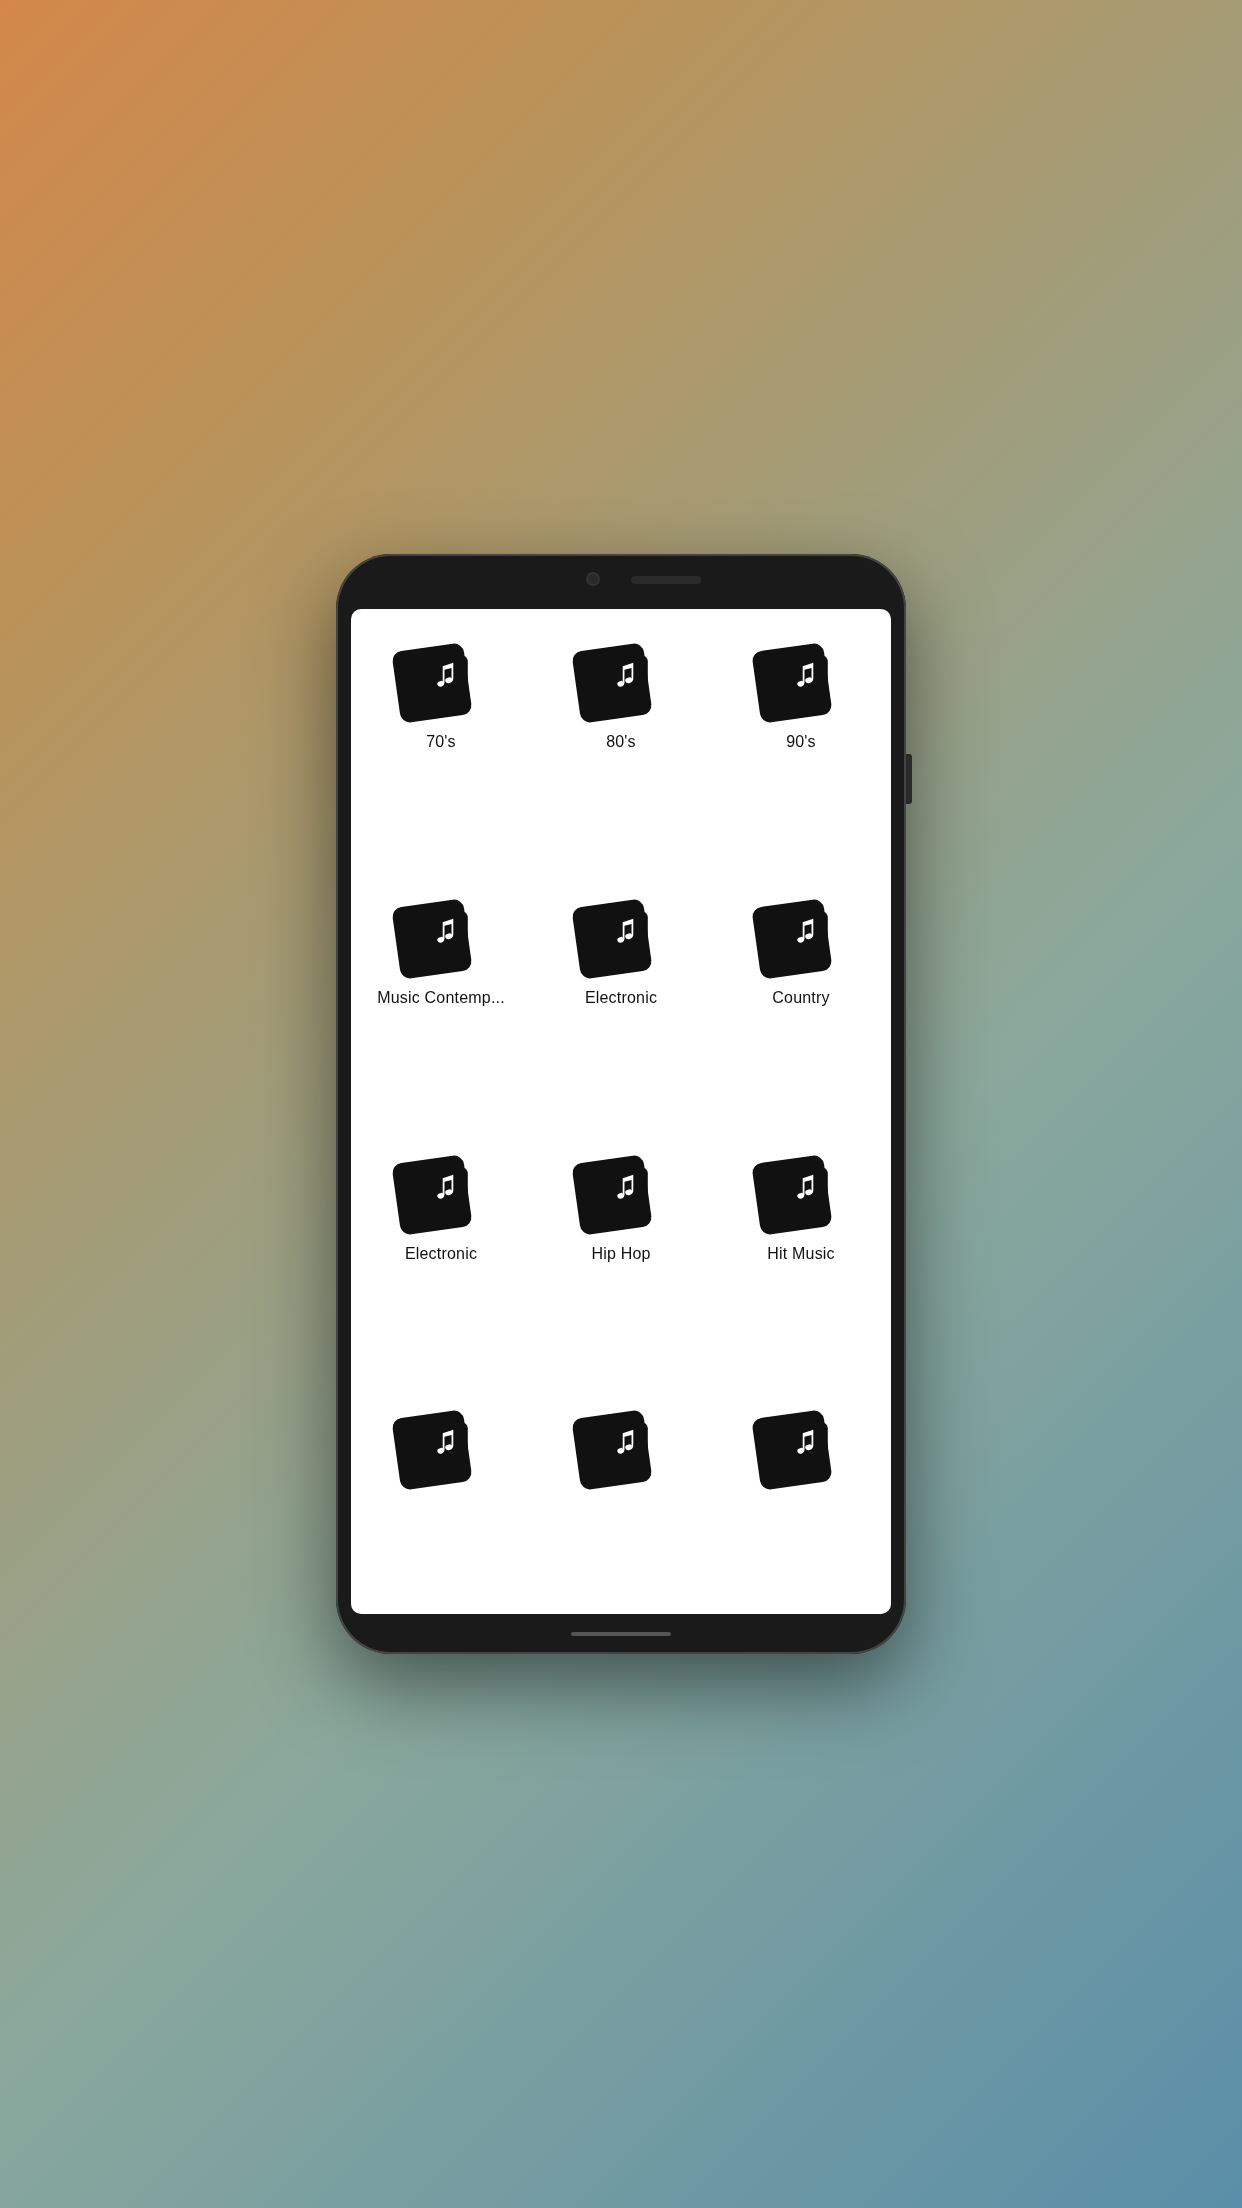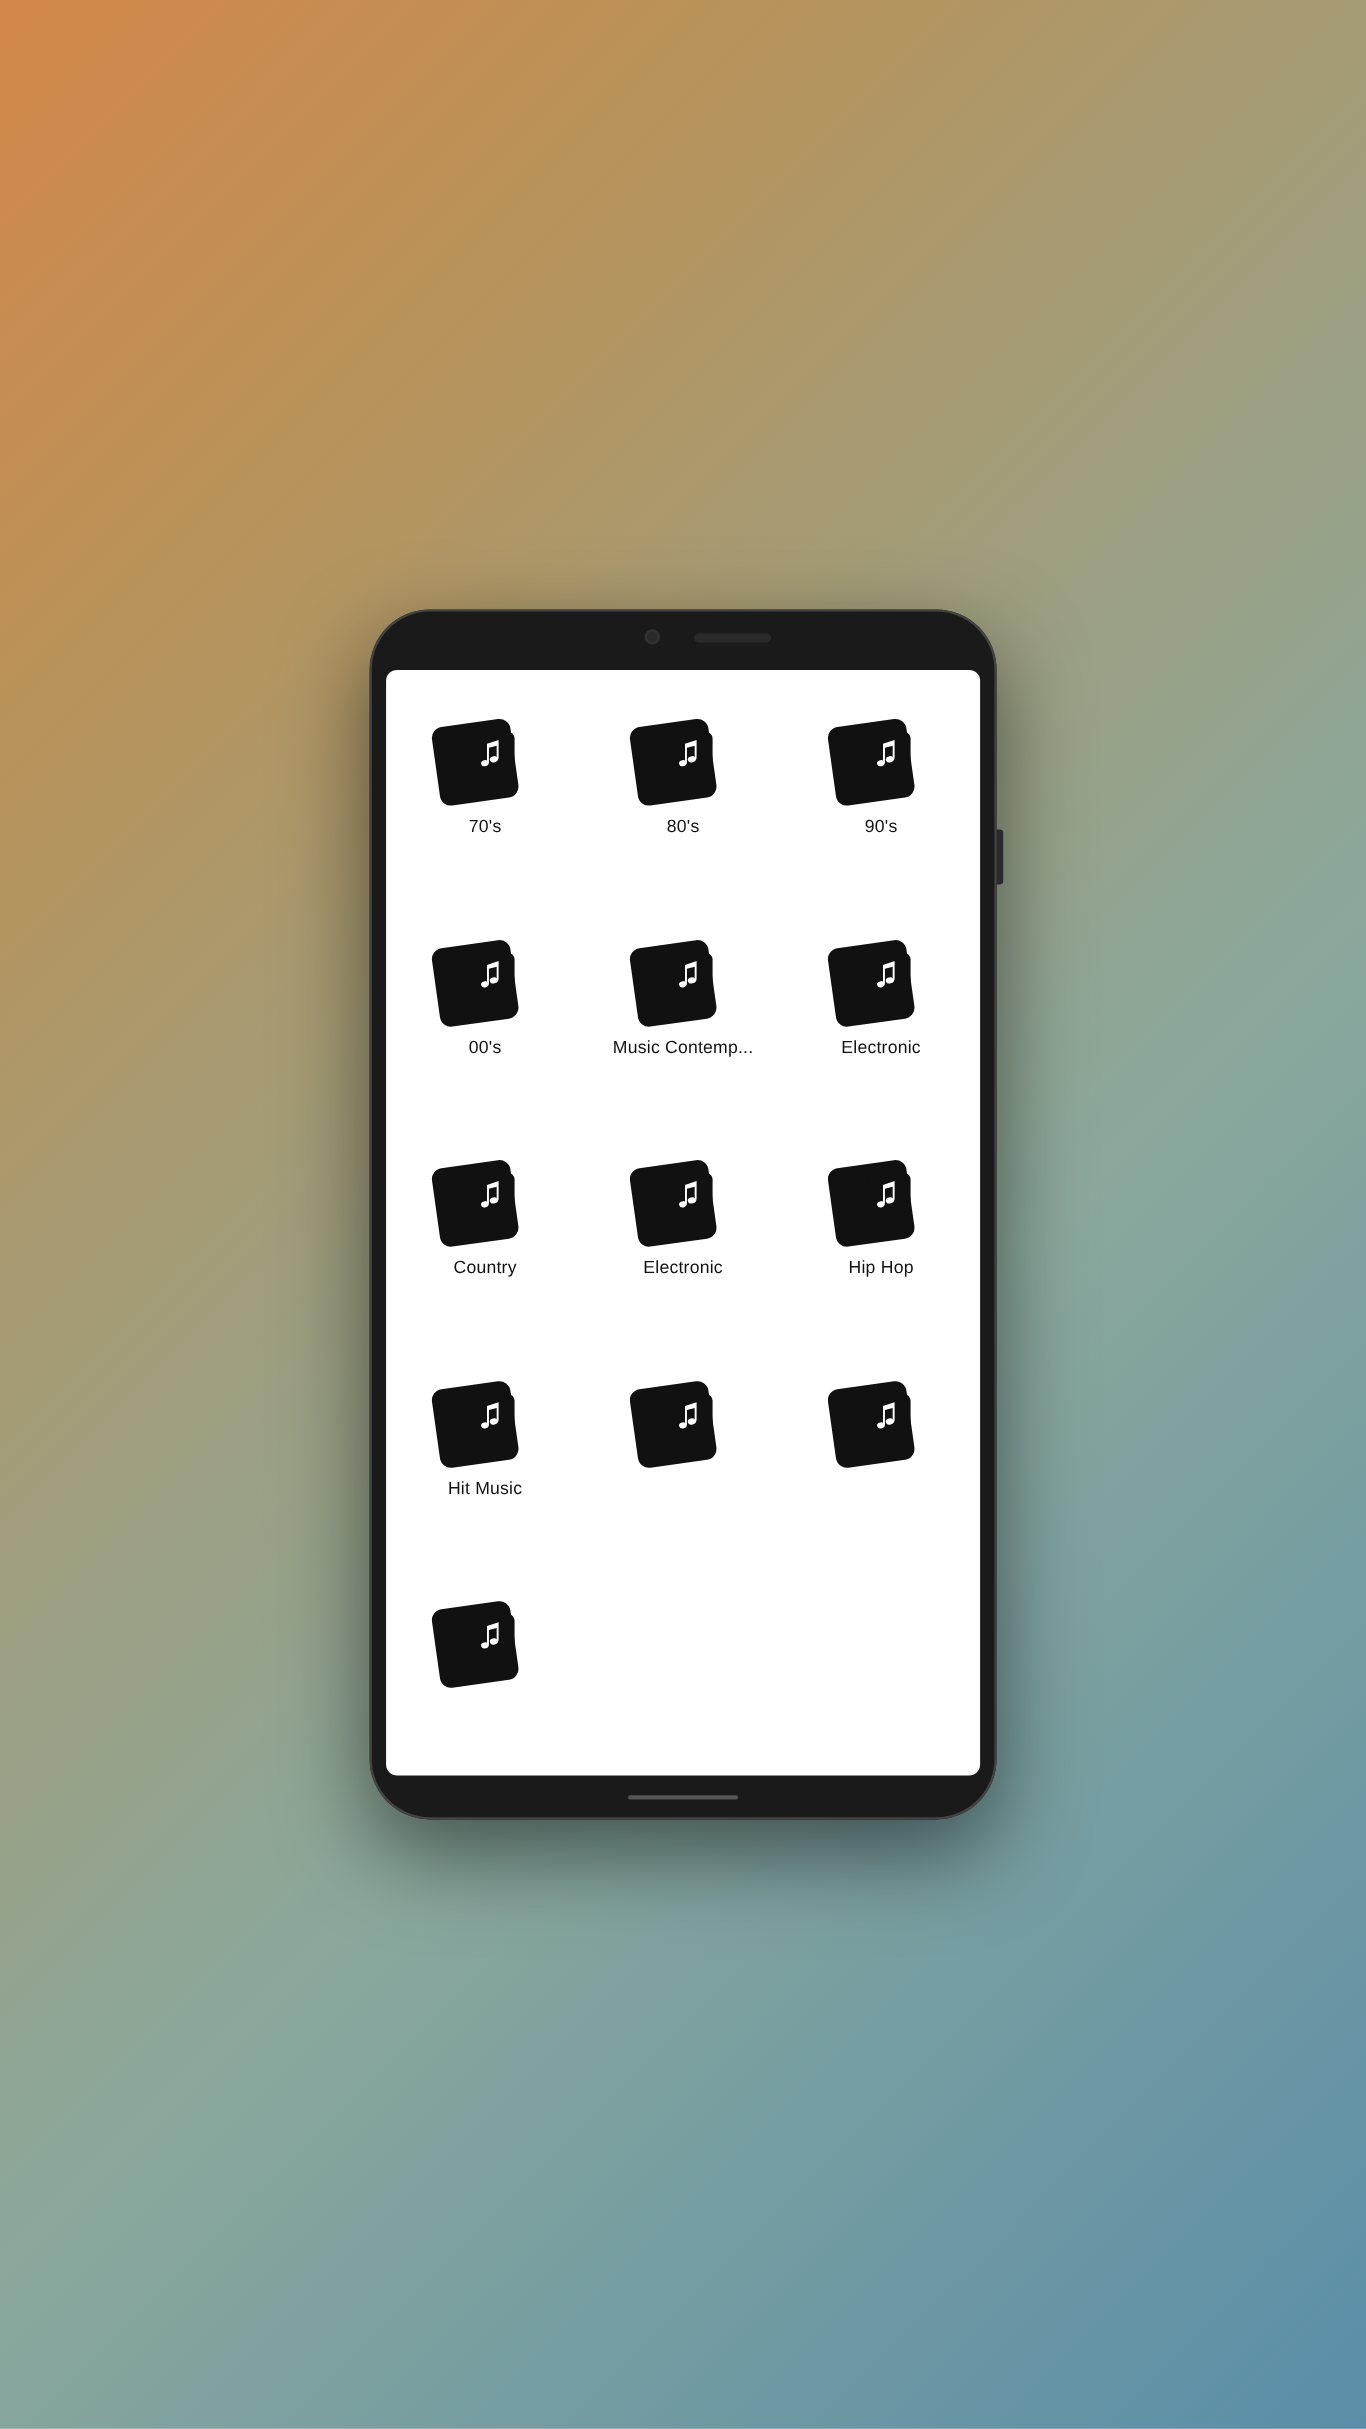--- a/index.html
+++ b/index.html
@@ -97,21 +97,21 @@
       width: 100px;
       height: 4px;
       background: #555;
       border-radius: 2px;
     }
 
     
     .genre-grid {
       display: grid;
       grid-template-columns: repeat(3, 1fr);
-      padding: 10px 0;
+      padding: 0 0;
       overflow-y: auto;
       height: 100%;
     }
 
     .genre-item {
       display: flex;
       flex-direction: column;
       align-items: center;
       justify-content: flex-start;
       padding: 20px 10px 15px;
@@ -254,34 +254,20 @@
         <div class="music-icon-stack">
           <div class="music-card"></div>
           <div class="music-note">
             <svg viewBox="0 0 100 100" xmlns="http://www.w3.org/2000/svg">
     <rect x="5" y="5" width="90" height="90" rx="14" fill="#111"></rect>
     <path d="M62 22 L62 58 Q62 66 54 68 Q46 70 44 64 Q42 58 50 56 Q56 54 58 58 L58 34 L42 38 L42 68 Q42 74 36 76 Q28 78 26 72 Q24 66 32 64 Q38 62 38 66 L38 30 Z" fill="white"></path>
   </svg>
           </div>
         </div>
       </div>
-      <span class="genre-label">00's</span>
-    </div>
-        <div class="genre-item">
-      <div class="genre-icon">
-        <div class="music-icon-stack">
-          <div class="music-card"></div>
-          <div class="music-note">
-            <svg viewBox="0 0 100 100" xmlns="http://www.w3.org/2000/svg">
-    <rect x="5" y="5" width="90" height="90" rx="14" fill="#111"></rect>
-    <path d="M62 22 L62 58 Q62 66 54 68 Q46 70 44 64 Q42 58 50 56 Q56 54 58 58 L58 34 L42 38 L42 68 Q42 74 36 76 Q28 78 26 72 Q24 66 32 64 Q38 62 38 66 L38 30 Z" fill="white"></path>
-  </svg>
-          </div>
-        </div>
-      </div>
       <span class="genre-label">Music Contemp...</span>
     </div>
         <div class="genre-item">
       <div class="genre-icon">
         <div class="music-icon-stack">
           <div class="music-card"></div>
           <div class="music-note">
             <svg viewBox="0 0 100 100" xmlns="http://www.w3.org/2000/svg">
     <rect x="5" y="5" width="90" height="90" rx="14" fill="#111"></rect>
     <path d="M62 22 L62 58 Q62 66 54 68 Q46 70 44 64 Q42 58 50 56 Q56 54 58 58 L58 34 L42 38 L42 68 Q42 74 36 76 Q28 78 26 72 Q24 66 32 64 Q38 62 38 66 L38 30 Z" fill="white"></path>

